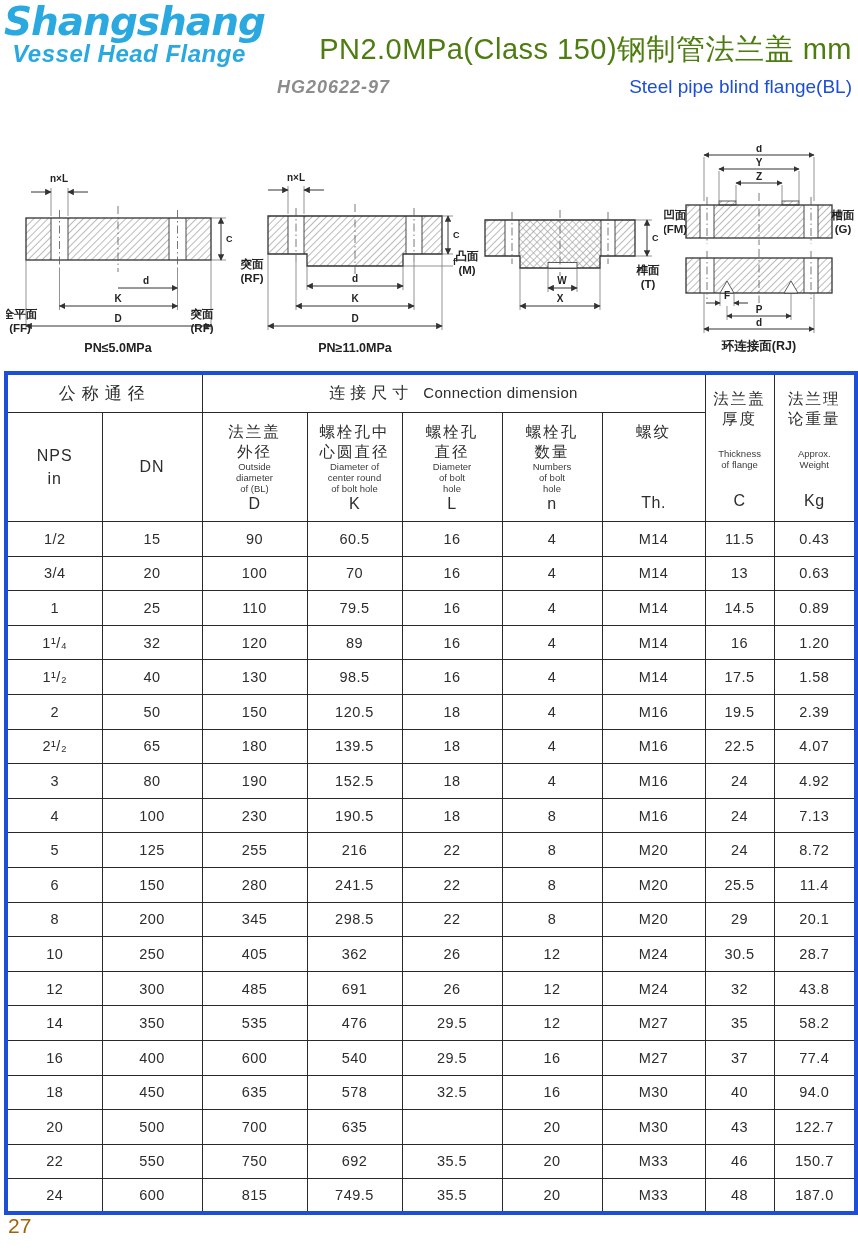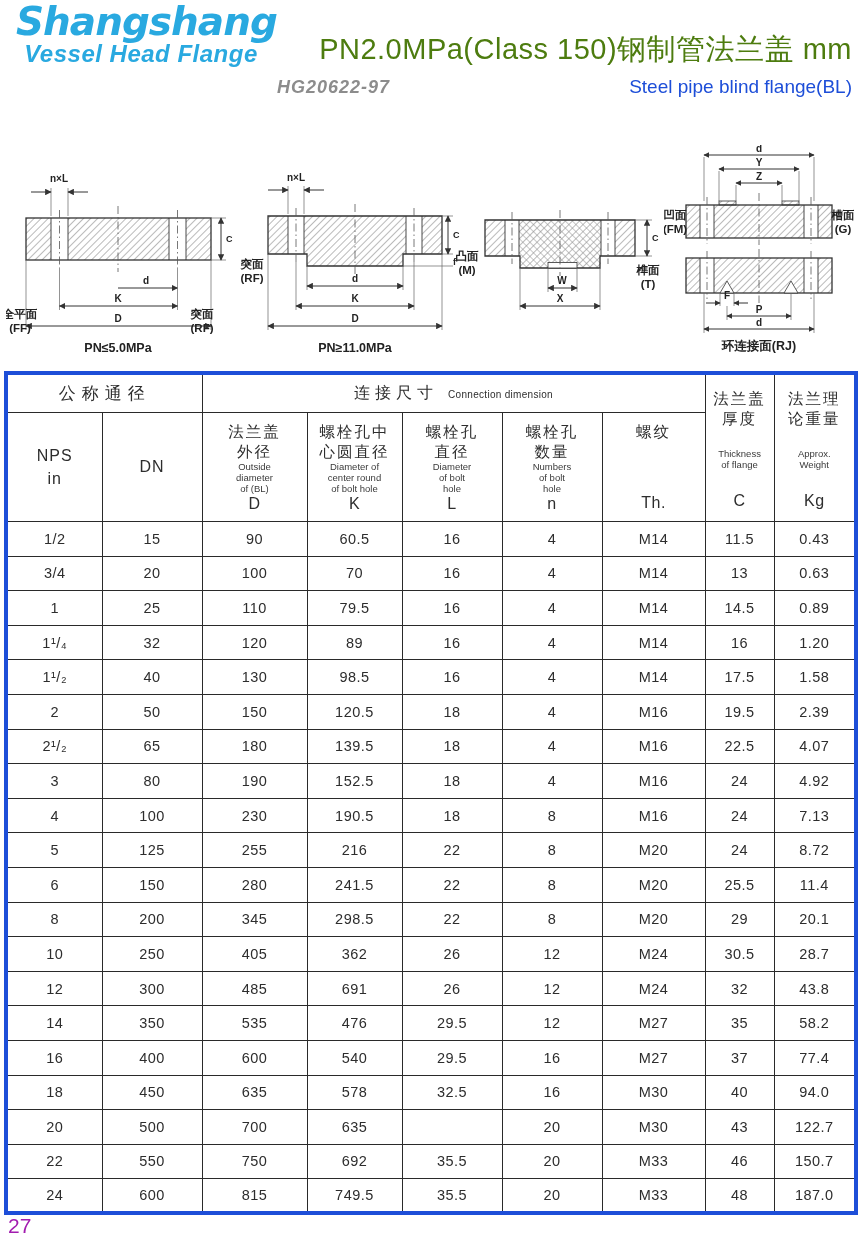--- a/index.html
+++ b/index.html
@@ -1,19 +1,19 @@
 <!DOCTYPE html>
 <html><head>
 <meta charset="utf-8">
 <style>
   html,body{margin:0;padding:0;background:#fff;}
   body{width:858px;height:1251px;position:relative;font-family:"Liberation Sans","DejaVu Sans",sans-serif;color:#2d2d2d;overflow:hidden;}
 
   
-  .brand{position:absolute;left:4px;top:2px;width:250px;margin-left:12px;}
+  .brand{position:absolute;left:4px;top:2px;width:250px;}
   .brand-name{font-family:"DejaVu Sans","Liberation Sans",sans-serif;font-style:italic;font-weight:bold;font-size:39px;letter-spacing:-1px;line-height:1.0;text-align:center;}
   .brand-tagline{font-size:24px;font-weight:bold;letter-spacing:0.5px;line-height:1.1;text-align:center;font-style:italic;}
   .titles{position:absolute;right:6px;top:30px;width:575px;text-align:right;}
   .doc-title{font-size:29px;color:#4d7c0f;letter-spacing:0.5px;white-space:nowrap;}
   .title-row2{display:flex;justify-content:space-between;align-items:baseline;margin-top:6px;}
   .doc-standard{font-style:italic;font-weight:bold;font-size:18px;color:#8c8c8c;letter-spacing:1px;}
   .doc-subtitle{font-size:19px;color:#1d4ed8;}
 
   
   .fig{position:absolute;}
@@ -31,29 +31,29 @@
   
   .tbl-wrap{position:absolute;left:4px;top:371px;}
   table{border-collapse:collapse;table-layout:fixed;width:850px;border:4px solid #1d4ed8;}
   th,td{border:1px solid #2a2a2a;text-align:center;vertical-align:middle;padding:0;font-weight:normal;}
   thead tr.r1 th{height:37px;}
   thead tr.r2 th{height:108px;}
   tbody tr{height:34.6px;}
   tbody td{font-size:14.5px;letter-spacing:0.5px;color:#2d2d2d;}
   .grp-cn{font-size:17px;letter-spacing:6px;}
   .grp2-cn{font-size:16px;letter-spacing:5px;}
-  .grp2-en{font-size:10px;letter-spacing:0.3px;margin-left:10px;}
+  .grp2-en{font-size:15px;letter-spacing:0.3px;margin-left:10px;}
   .vcol{display:flex;flex-direction:column;justify-content:space-between;align-items:center;height:108px;padding:9px 0;box-sizing:border-box;}
   .vcol-tall{display:flex;flex-direction:column;justify-content:space-between;align-items:center;height:145px;padding:13px 0 11px;box-sizing:border-box;}
   .h-cn{font-size:15.5px;white-space:pre-line;line-height:1.3;letter-spacing:2px;}
   .h-en{font-size:9.5px;white-space:pre-line;line-height:1.15;color:#3a3a3a;}
   .h-sym{font-size:16px;letter-spacing:0.5px;}
   .h-plain{font-size:16px;white-space:pre-line;line-height:1.45;letter-spacing:1px;}
 
-  .page-num{position:absolute;left:8px;top:1214px;font-size:21px;color:#a21caf;}
+  .page-num{position:absolute;left:8px;top:1214px;font-size:21px;color:#a16207;}
 </style>
 </head>
 <body>
 
 <div class="brand">
   <div class="brand-name" style="color:#29a9e0;">Shangshang</div>
   <div class="brand-tagline" style="color:#29a9e0;">Vessel Head Flange</div>
 </div>
 <div class="titles">
   <div class="doc-title">PN2.0MPa(Class 150)钢制管法兰盖 mm</div>

